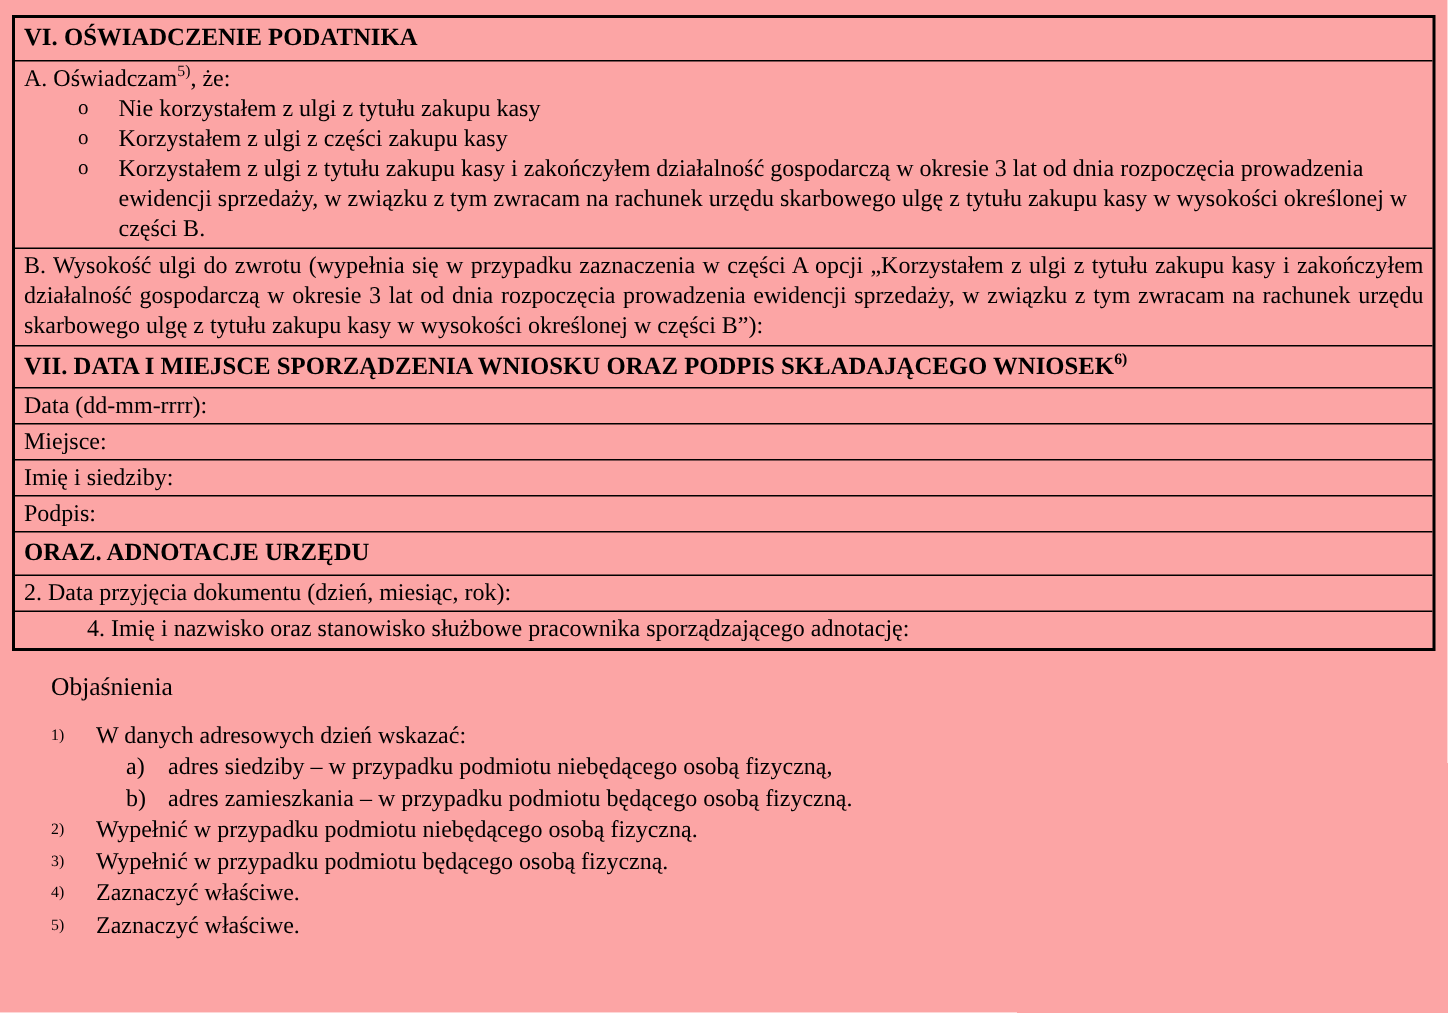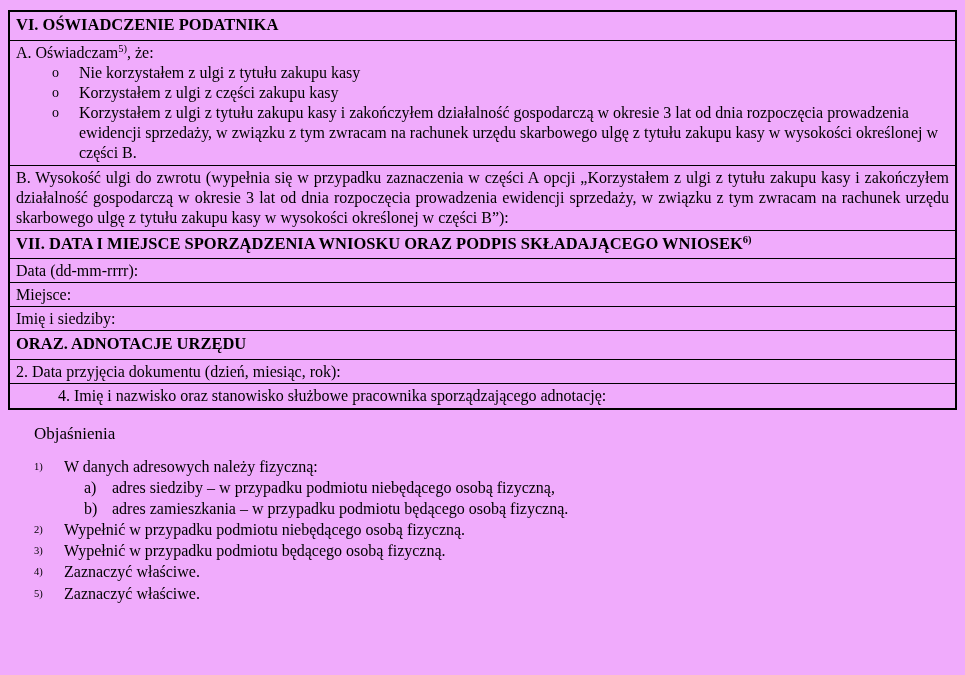--- a/index.html
+++ b/index.html
@@ -8,21 +8,21 @@
     background: #ffffff;
     color: #000000;
     font-family: "Liberation Serif", "DejaVu Serif", serif;
   }
   .page {
     width: 965px;
     height: 675px;
     box-sizing: border-box;
     padding: 10px 8px 0 8px;
     overflow: hidden;
-    background: #f0abfc;
+    background: #fca5a5;
   }
   
   .form-table {
     border: 2px solid #000000;
     width: 100%;
     box-sizing: border-box;
   }
   .t-row {
     border-bottom: 1px solid #000000;
     padding: 2px 6px 2px 6px;
@@ -110,34 +110,35 @@
 
     <div class="t-row justified">B. Wysokość ulgi do zwrotu (wypełnia się w przypadku zaznaczenia w części A opcji „Korzystałem z ulgi z tytułu zakupu kasy i zakończyłem działalność gospodarczą w okresie 3 lat od dnia rozpoczęcia prowadzenia ewidencji sprzedaży, w związku z tym zwracam na rachunek urzędu skarbowego ulgę z tytułu zakupu kasy w wysokości określonej w części B”):</div>
 
     <div class="t-row t-header">
       <span>VII. DATA I MIEJSCE SPORZĄDZENIA WNIOSKU ORAZ PODPIS SKŁADAJĄCEGO WNIOSEK</span><span class="sup">6)</span>
     </div>
 
     <div class="t-row short-row">Data (dd-mm-rrrr):</div>
     <div class="t-row short-row">Miejsce:</div>
     <div class="t-row short-row">Imię i siedziby:</div>
+    <div class="t-row short-row">Podpis:</div>
 
     <div class="t-row t-header">ORAZ. ADNOTACJE URZĘDU</div>
 
     <div class="t-row short-row">2. Data przyjęcia dokumentu (dzień, miesiąc, rok):</div>
     <div class="t-row short-row">4. Imię i nazwisko oraz stanowisko służbowe pracownika sporządzającego adnotację:</div>
 
   </div>
 
   <div class="notes">
     <div class="notes-title">Objaśnienia</div>
 
     <div class="note">
       <span class="note-marker">1)</span>
-      <span class="note-text">W danych adresowych należy fizyczną:</span>
+      <span class="note-text">W danych adresowych dzień wskazać:</span>
     </div>
     <div class="note">
       <span class="note-marker"></span>
       <span class="subitem">
         <span>a)</span>
         <span>adres siedziby – w przypadku podmiotu niebędącego osobą fizyczną,</span>
       </span>
     </div>
     <div class="note">
       <span class="note-marker"></span>

